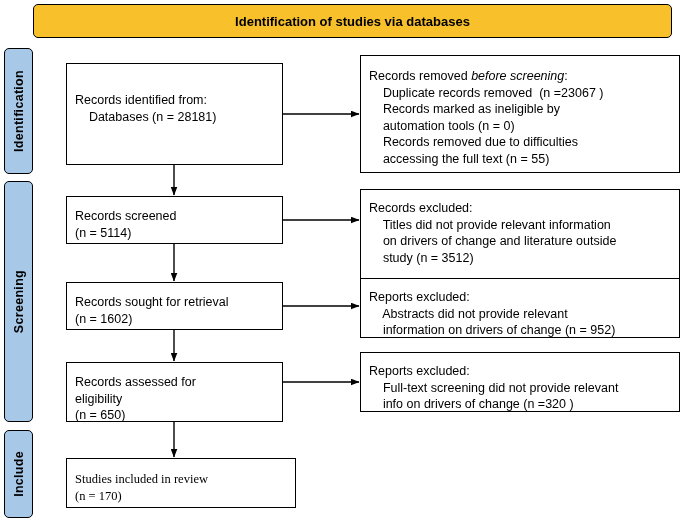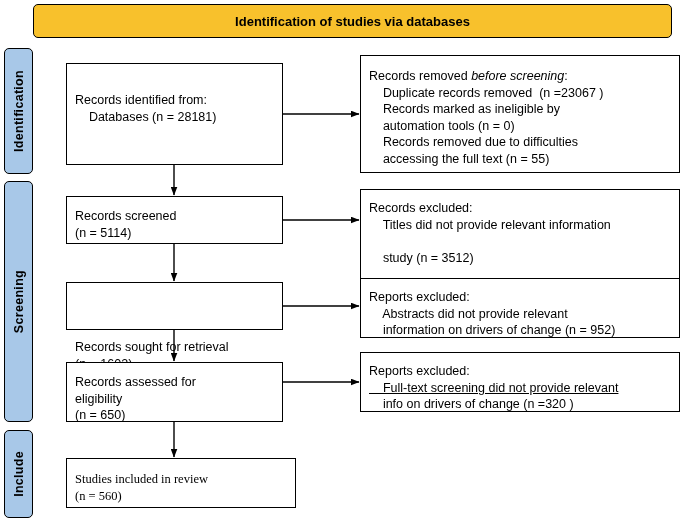--- a/index.html
+++ b/index.html
@@ -104,41 +104,41 @@
 
   <div class="box" style="left:360px;top:55px;width:320px;height:118px;">
     <div class="box-text" style="left:0;top:6px;width:320px;"><span style="white-space: pre;">Records removed <em>before screening</em>:</span><br><span style="white-space: pre;">    Duplicate records removed  (n =23067 )</span><br><span style="white-space: pre;">    Records marked as ineligible by</span><br><span style="white-space: pre;">    automation tools (n = 0)</span><br><span style="white-space: pre;">    Records removed due to difficulties</span><br><span style="white-space: pre;">    accessing the full text (n = 55)</span></div>
   </div>
 
   <div class="box" style="left:66px;top:196px;width:217px;height:48px;">
     <div class="box-text" style="left:0;top:5px;width:217px;"><span style="white-space: pre;">Records screened</span><br><span style="white-space: pre;">(n = 5114)</span></div>
   </div>
 
   <div class="box" style="left:360px;top:189px;width:320px;height:96px;">
-    <div class="box-text" style="left:0;top:4px;width:320px;"><span style="white-space: pre;">Records excluded:</span><br><span style="white-space: pre;">    Titles did not provide relevant information</span><br><br><span style="white-space: pre;">    study (n = 3512)</span></div>
+    <div class="box-text" style="left:0;top:4px;width:320px;"><span style="white-space: pre;">Records excluded:</span><br><span style="white-space: pre;">    Titles did not provide relevant information</span><br><span style="white-space: pre;">    on drivers of change and literature outside</span><br><span style="white-space: pre;">    study (n = 3512)</span></div>
   </div>
 
   <div class="box" style="left:66px;top:282px;width:217px;height:48px;">
-    <div class="box-text" style="left:0;top:5px;width:217px;margin-top:45px;"><span style="white-space: pre;">Records sought for retrieval</span><br><span style="white-space: pre;">(n = 1602)</span></div>
+    <div class="box-text" style="left:0;top:5px;width:217px;"><span style="white-space: pre;">Records sought for retrieval</span><br><span style="white-space: pre;">(n = 1602)</span></div>
   </div>
 
   <div class="box" style="left:360px;top:278px;width:320px;height:60px;">
     <div class="box-text" style="left:0;top:4px;width:320px;"><span style="white-space: pre;">Reports excluded:</span><br><span style="white-space: pre;">    Abstracts did not provide relevant</span><br><span style="white-space: pre;">    information on drivers of change (n = 952)</span></div>
   </div>
 
   <div class="box" style="left:66px;top:362px;width:217px;height:60px;">
     <div class="box-text" style="left:0;top:5px;width:217px;"><span style="white-space: pre;">Records assessed for</span><br><span style="white-space: pre;">eligibility</span><br><span style="white-space: pre;">(n = 650)</span></div>
   </div>
 
   <div class="box" style="left:360px;top:352px;width:320px;height:60px;">
-    <div class="box-text" style="left:0;top:4px;width:320px;"><span style="white-space: pre;">Reports excluded:</span><br><span style="white-space: pre; text-decoration: underline;">    Full-text screening did not provide relevant</span><br><span style="white-space: pre; margin-top: 44px;">    info on drivers of change (n =320 )</span></div>
+    <div class="box-text" style="left:0;top:4px;width:320px;"><span style="white-space: pre;">Reports excluded:</span><br><span style="white-space: pre;">    Full-text screening did not provide relevant</span><br><span style="white-space: pre; margin-top: 44px;">    info on drivers of change (n =320 )</span></div>
   </div>
 
   <div class="box" style="left:66px;top:458px;width:230px;height:50px;">
-    <div class="box-text" style="left:0;top:6px;width:230px;font-family:Liberation Serif, serif;"><span style="white-space: pre;">Studies included in review</span><br><span style="white-space: pre;">(n = 560)</span></div>
+    <div class="box-text" style="left:0;top:6px;width:230px;font-family:Liberation Serif, serif;"><span style="white-space: pre;">Studies included in review</span><br><span style="white-space: pre;">(n = 170)</span></div>
   </div>
 
   <svg class="arrows" viewBox="0 0 685 524">
     <defs>
       <marker id="ah" markerWidth="9" markerHeight="7" refX="8.5" refY="3.5" orient="auto" markerUnits="userSpaceOnUse">
         <polygon points="0 0, 9 3.5, 0 7" fill="#000000"></polygon>
       </marker>
     </defs>
 
     <line x1="283" y1="114" x2="359" y2="114" stroke="#000" stroke-width="1.4" marker-end="url(#ah)"></line>

